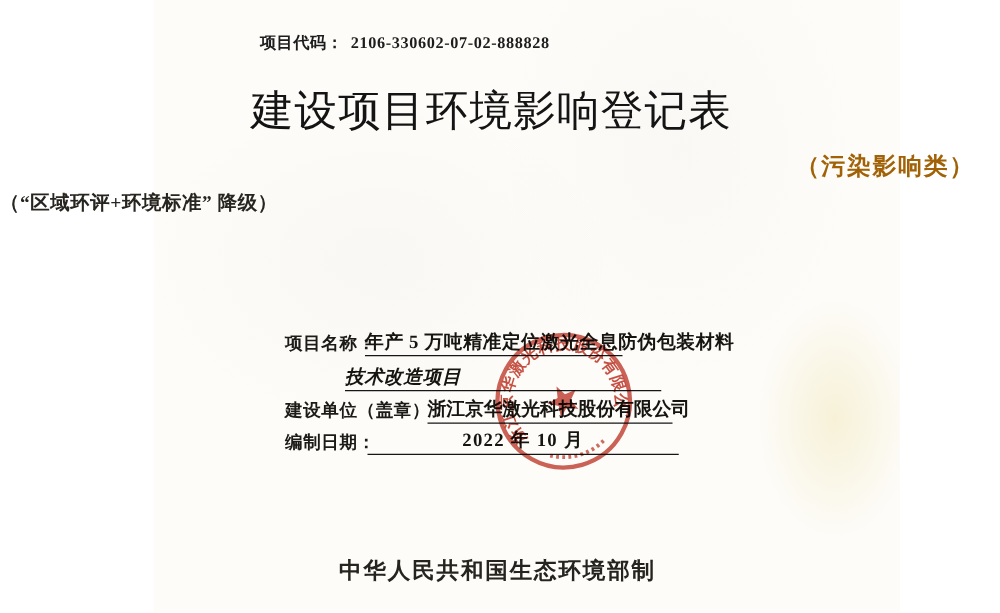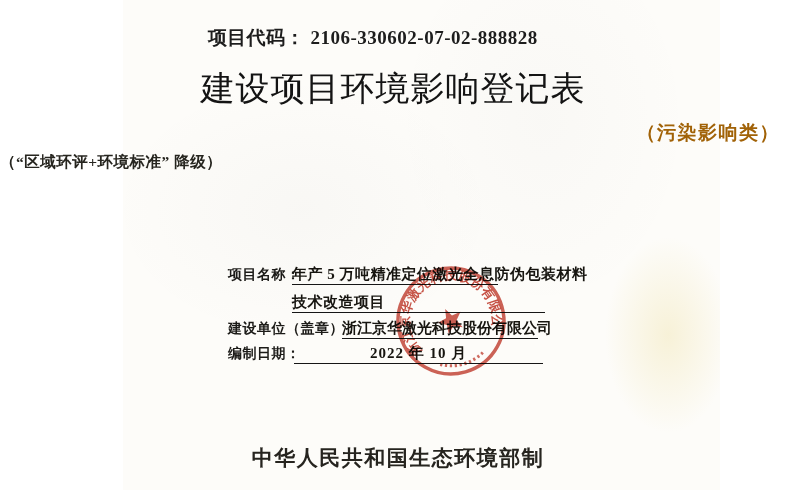--- a/index.html
+++ b/index.html
@@ -15,21 +15,21 @@
     position:absolute; left:123px; top:0; width:597px; height:490px;
     background:
       radial-gradient(ellipse 90px 140px at 545px 335px, rgba(240,228,175,0.45), rgba(240,228,175,0) 70%),
       radial-gradient(ellipse 260px 180px at 180px 210px, rgba(60,60,60,0.025), rgba(60,60,60,0) 75%),
       radial-gradient(ellipse 200px 260px at 420px 120px, rgba(60,60,60,0.02), rgba(60,60,60,0) 75%),
       #fdfcf9;
   }
 
   .code-line {
     position:absolute; left:208px; top:25px;
-    font-size:19px; font-weight:bold; color:#1d1d1d; letter-spacing:0.3px;
+    font-size:13px; font-weight:bold; color:#1d1d1d; letter-spacing:0.3px;
     white-space:nowrap;
   }
   .code-line .num { padding-left:6px; letter-spacing:0.5px; }
 
   .doc-title {
     position:absolute; left:0; top:66px; width:786px; margin:0;
     text-align:center; font-family:"Liberation Sans", sans-serif;
     font-size:34px; font-weight:normal; color:#141414; letter-spacing:1px;
     white-space:nowrap;
   }
@@ -45,27 +45,27 @@
   .row { position:absolute; white-space:nowrap; }
   .lbl {
     position:absolute; font-size:14px; color:#1c1b18; font-weight:600; letter-spacing:0.5px;
   }
   .val {
     position:absolute; font-size:15px; color:#171510; font-weight:bold;
     border-bottom:1.5px solid #161616; height:19px; line-height:19px;
     letter-spacing:0.5px;
   }
   .r1 { top:265px; }  .r1 .lbl { left:228px; top:1px; } .r1 .val { left:292px; width:206px; }
-  .r2 { top:293px; }  .r2 .val { left:292px; width:253px; }
+  .r2 { top:293px; }  .r2 .val { left:276px; width:253px;font-style:italic; }
   .r3 { top:319px; }  .r3 .lbl { left:228px; top:1px; } .r3 .val { left:342px; width:196px; letter-spacing:0; }
   .r4 { top:344px; }  .r4 .lbl { left:228px; top:1px; } .r4 .val { left:294px; width:249px; text-align:center; letter-spacing:1px; }
 
   .footer-line {
     position:absolute; left:0; top:444px; width:796px; text-align:center;
-    font-size:21px; color:#26241f; letter-spacing:1.5px; font-weight:600;
+    font-size:18px; color:#26241f; letter-spacing:1.5px; font-weight:600;
   }
 
   .stamp {
     position:absolute; left:393px; top:263px; width:116px; height:116px;
     transform:rotate(-16deg);
     mix-blend-mode:multiply; opacity:0.88;
   }
 </style>
 </head>
 <body>

